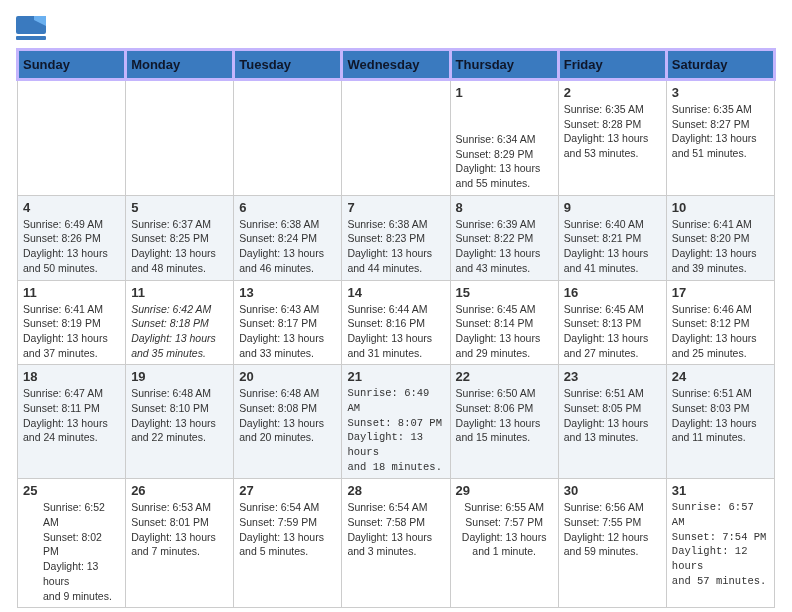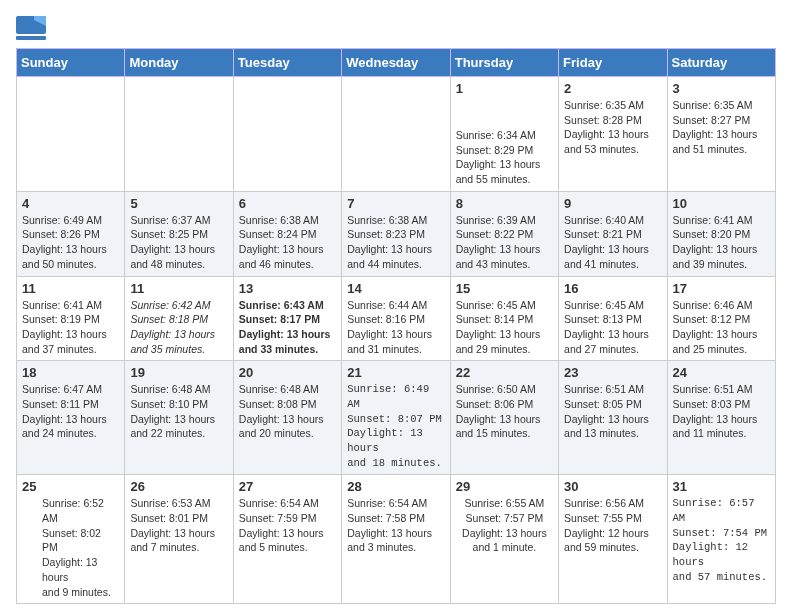--- a/index.html
+++ b/index.html
@@ -47,26 +47,26 @@
       font-size: 16px;
       color: #555;
     }
     .calendar {
       width: 100%;
       border-collapse: collapse;
       border: 1px solid #ccc;
     }
     .calendar th {
       background-color: #3a7abf;
-      color: #ffffff;
+      color: #0f172a;
       font-size: 13px;
       font-weight: bold;
       padding: 6px 4px;
       text-align: left;
-      border: 1px solid #c4b5fd;
+      border: 3px solid #c4b5fd;
     }
     .calendar td {
       vertical-align: top;
       border: 1px solid #ccc;
       padding: 4px 5px;
       width: 108px;
       min-height: 80px;
       font-size: 11px;
       color: #333;
       background: #fff;
@@ -218,21 +218,21 @@
         </td>
         <td>
           <div class="day-number">11</div>
           <div class="day-info" style="white-space: pre-line; font-style: italic;">Sunrise: 6:42 AM
 Sunset: 8:18 PM
 Daylight: 13 hours
 and 35 minutes.</div>
         </td>
         <td>
           <div class="day-number">13</div>
-          <div class="day-info" style="white-space: pre-line; font-weight: bold;">Sunrise: 6:43 AM
+          <div class="day-info" style="white-space: pre-line;">Sunrise: 6:43 AM
 Sunset: 8:17 PM
 Daylight: 13 hours
 and 33 minutes.</div>
         </td>
         <td>
           <div class="day-number">14</div>
           <div class="day-info" style="white-space: pre-line;">Sunrise: 6:44 AM
 Sunset: 8:16 PM
 Daylight: 13 hours
 and 31 minutes.</div>

